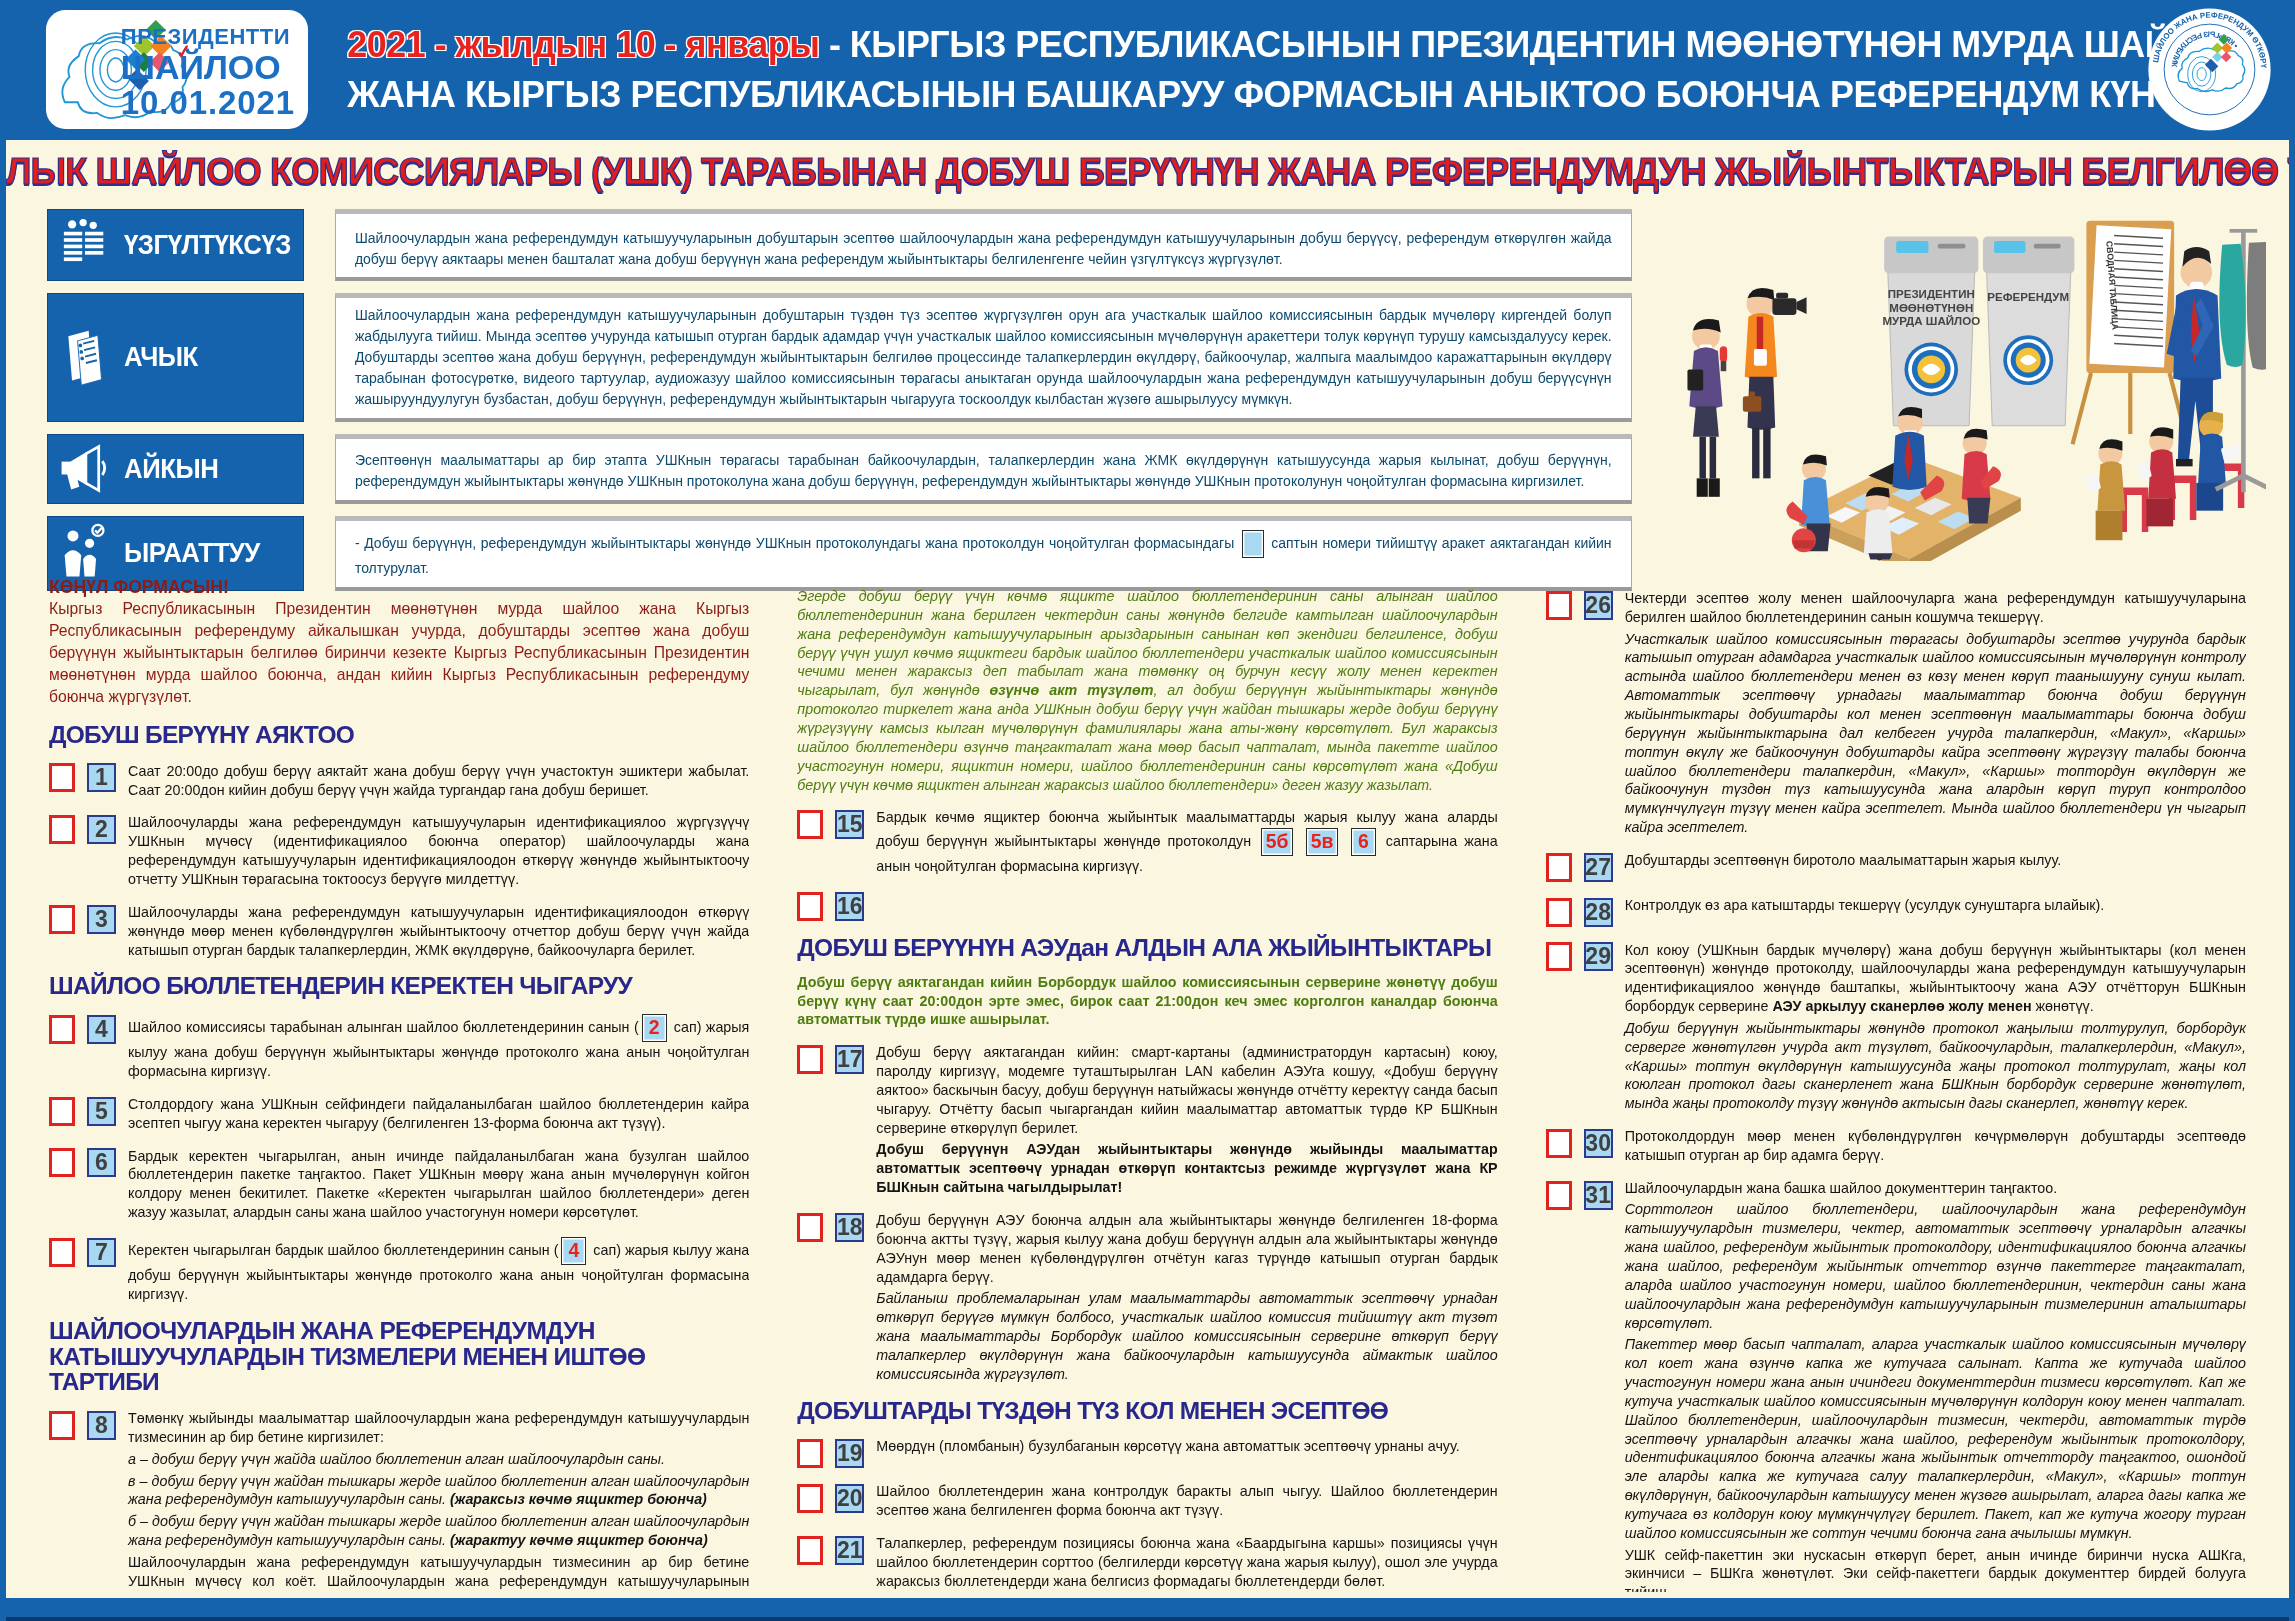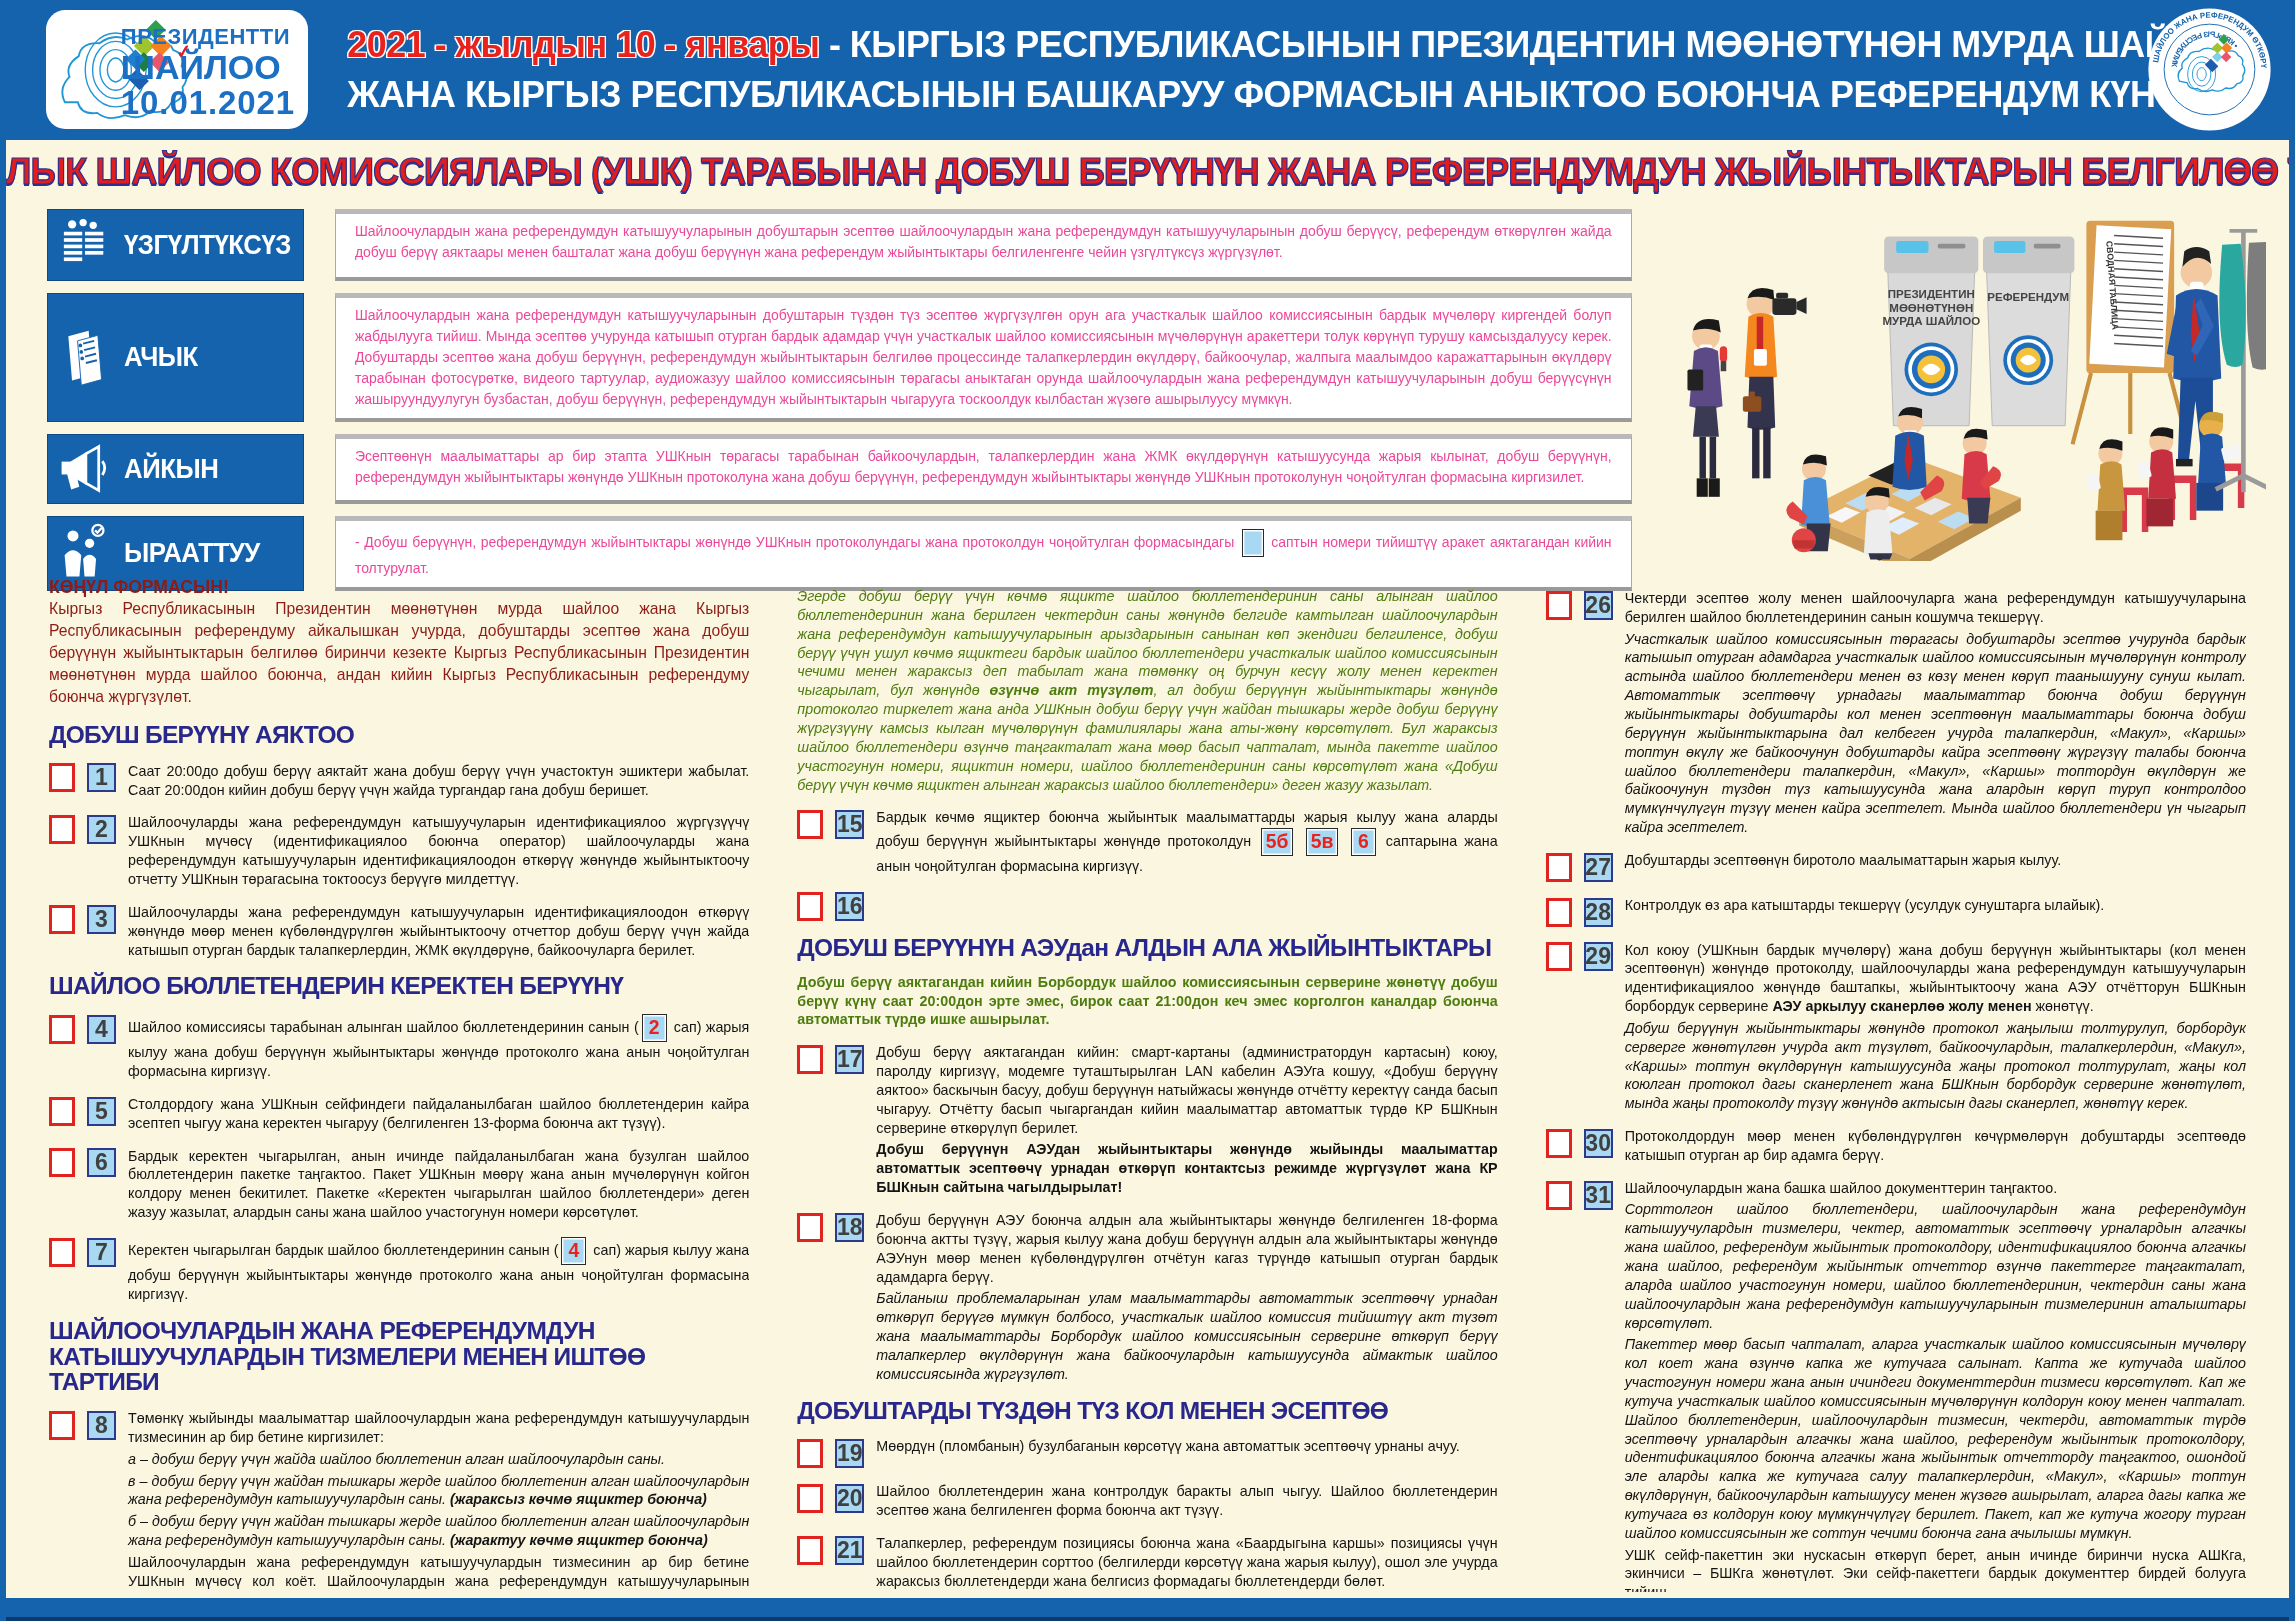--- a/index.html
+++ b/index.html
@@ -30,22 +30,22 @@
                 text-shadow:0 1.8px 0 #2d3190; }
 
   
   .principles { position:absolute; top:209px; left:41px; width:1585px; }
   .p-row { display:flex; gap:30.5px; margin-bottom:12px; }
   .p-label { width:257px; flex:none; background:#1563ac; border:1.8px solid #0d4a85; color:#fff;
              display:flex; align-items:center; gap:12px; padding:6.5px 9.2px; }
   .p-label .p-icon { width:55px; flex:none; display:flex; align-items:center; justify-content:center; }
   .p-label .p-word { font-weight:bold; font-size:28px; letter-spacing:-0.5px; transform:scaleX(.92); transform-origin:left; white-space:nowrap; }
   .p-box { flex:1; background:#fff; border:0.9px solid #aaa; border-top:5.5px solid #b9b9b9; border-bottom:4.6px solid #9a9a9a;
-           padding:7.4px 19.4px; color:#ec4899; font-size:14px; line-height:1.5; text-align:justify;
-           display:flex; flex-direction:column; justify-content:flex-start; }
+           padding:7.4px 19.4px; color:#0c4a6e; font-size:14px; line-height:1.5; text-align:justify;
+           display:flex; flex-direction:column; justify-content:flex-end; }
   .p-row:nth-child(1) .p-box { min-height:72px; }
   .p-row:nth-child(2) .p-box { min-height:107px; }
   .p-row:nth-child(3) .p-box { min-height:69px; }
   .p-row:nth-child(4) .p-box { min-height:69px; }
 
   
   .illustration { position:absolute; left:1645px; top:217px; width:615px; height:344px; }
 
   
   .body-cols { position:absolute; top:575px; left:43px; right:43px; bottom:30.5px; display:flex; gap:48px; }
@@ -438,21 +438,21 @@
             <p class="">Шайлоочуларды жана референдумдун катышуучуларын идентификациялоо жүргүзүүчү УШКнын мүчөсү (идентификациялоо боюнча оператор) шайлоочуларды жана референдумдун катышуучуларын идентификациялоодон өткөрүү жөнүндө жыйынтыктоочу отчетту УШКнын төрагасына токтоосуз берүүгө милдеттүү.</p>
           </div>
         </div>
         <div class="item">
           <span class="checkbox"></span>
           <span class="numbox">3</span>
           <div class="item-text">
             <p class="">Шайлоочуларды жана референдумдун катышуучуларын идентификациялоодон өткөрүү жөнүндө мөөр менен күбөлөндүрүлгөн жыйынтыктоочу отчеттор добуш берүү үчүн жайда катышып отурган бардык талапкерлердин, ЖМК өкүлдөрүнө, байкоочуларга берилет.</p>
           </div>
         </div>
-        <div class="sec-h">ШАЙЛОО БЮЛЛЕТЕНДЕРИН КЕРЕКТЕН БЕРҮҮНҮ</div>
+        <div class="sec-h">ШАЙЛОО БЮЛЛЕТЕНДЕРИН КЕРЕКТЕН ЧЫГАРУУ</div>
         <div class="item">
           <span class="checkbox"></span>
           <span class="numbox">4</span>
           <div class="item-text">
             <p class="">Шайлоо комиссиясы тарабынан алынган шайлоо бюллетендеринин санын (<span class="refbox">2</span> сап)  жарыя кылуу жана добуш берүүнүн  жыйынтыктары жөнүндө протоколго жана анын чоңойтулган формасына киргизүү.</p>
           </div>
         </div>
         <div class="item">
           <span class="checkbox"></span>
           <span class="numbox">5</span>

